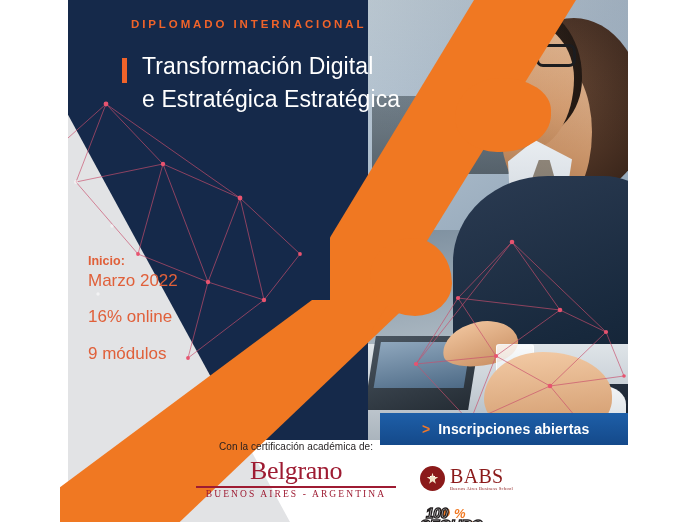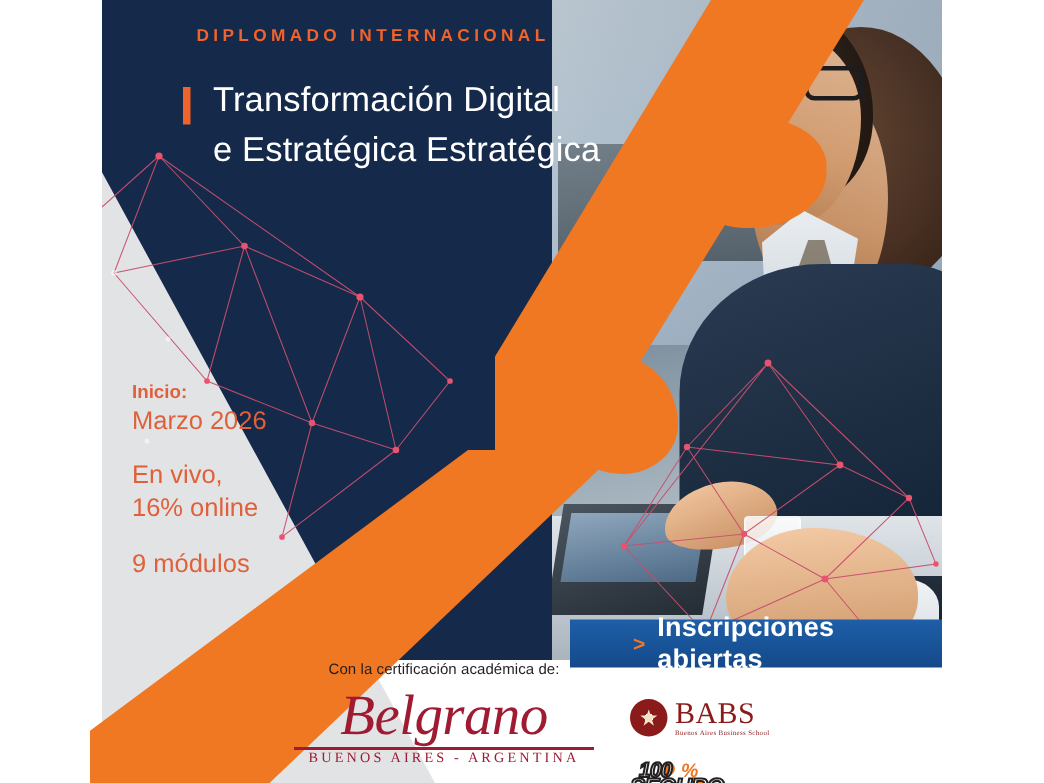--- a/index.html
+++ b/index.html
@@ -215,37 +215,36 @@
 
   
   .cta {
     position: absolute; left: 380px; top: 413px;
     width: 248px; height: 32px;
     background: linear-gradient(180deg,#1e5fa8,#14498a);
     display: flex; align-items: center; gap: 8px;
     padding-left: 42px; box-sizing: border-box;
   }
   .cta-chevron { color: #f0782a; font-size: 14px; font-weight: bold; line-height: 1; }
-  .cta-text { color: #ffffff; font-size: 18px; font-weight: bold; letter-spacing: .15px; }
+  .cta-text { color: #ffffff; font-size: 14px; font-weight: bold; letter-spacing: .15px; text-align: right; }
 
   
   .cert { position: absolute; left: 196px; top: 441px; width: 200px; text-align: center; }
   .cert-caption { font-size: 10px; color: #231f20; letter-spacing: .05px; }
 
   .ub-logo { margin-top: 9px; line-height: 1; }
   .ub-top {
     font-family: "Liberation Serif", serif;
     font-size: 14.5px; color: #9e1b32; letter-spacing: 1.1px;
     text-align: right; padding-right: 2px;
   }
   .ub-main {
     font-family: "Liberation Serif", serif;
-    font-size: 38px; color: #9e1b32; letter-spacing: -.4px;
+    font-size: 26px; color: #9e1b32; letter-spacing: -.4px;
     margin-top: -3px;
-    font-style: italic;
   }
   .ub-rule { height: 1.5px; background: #9e1b32; margin: 2px 0 2px; }
   .ub-sub {
     font-family: "Liberation Serif", serif;
     font-size: 9.5px; color: #9e1b32; letter-spacing: 2.1px;
   }
 
   .org { position: absolute; left: 420px; top: 455px; width: 200px; }
   .org-caption { font-size: 9.5px; color: #231f20; }
   .org-logos { display: flex; align-items: flex-start; gap: 14px; margin-top: 11px; flex-direction: column; }
@@ -395,26 +394,25 @@
     <h1 class="title">
       <span>Transformación Digital</span>
       <span>e Estratégica Estratégica</span>
     </h1>
   </div>
 
   <div class="facts">
     <div class="fact-block">
       <div class="fact-label">Inicio:</div>
       <div class="fact-value">
-        <span>Marzo 2026</span>
+        <span>Marzo 2022</span>
       </div>
     </div>
     <div class="fact-block">
       <div class="fact-value">
-        <span>En vivo,</span>
         <span>16% online</span>
       </div>
     </div>
     <div class="fact-block">
       <div class="fact-value">
         <span>9 módulos</span>
       </div>
     </div>
   </div>
 

